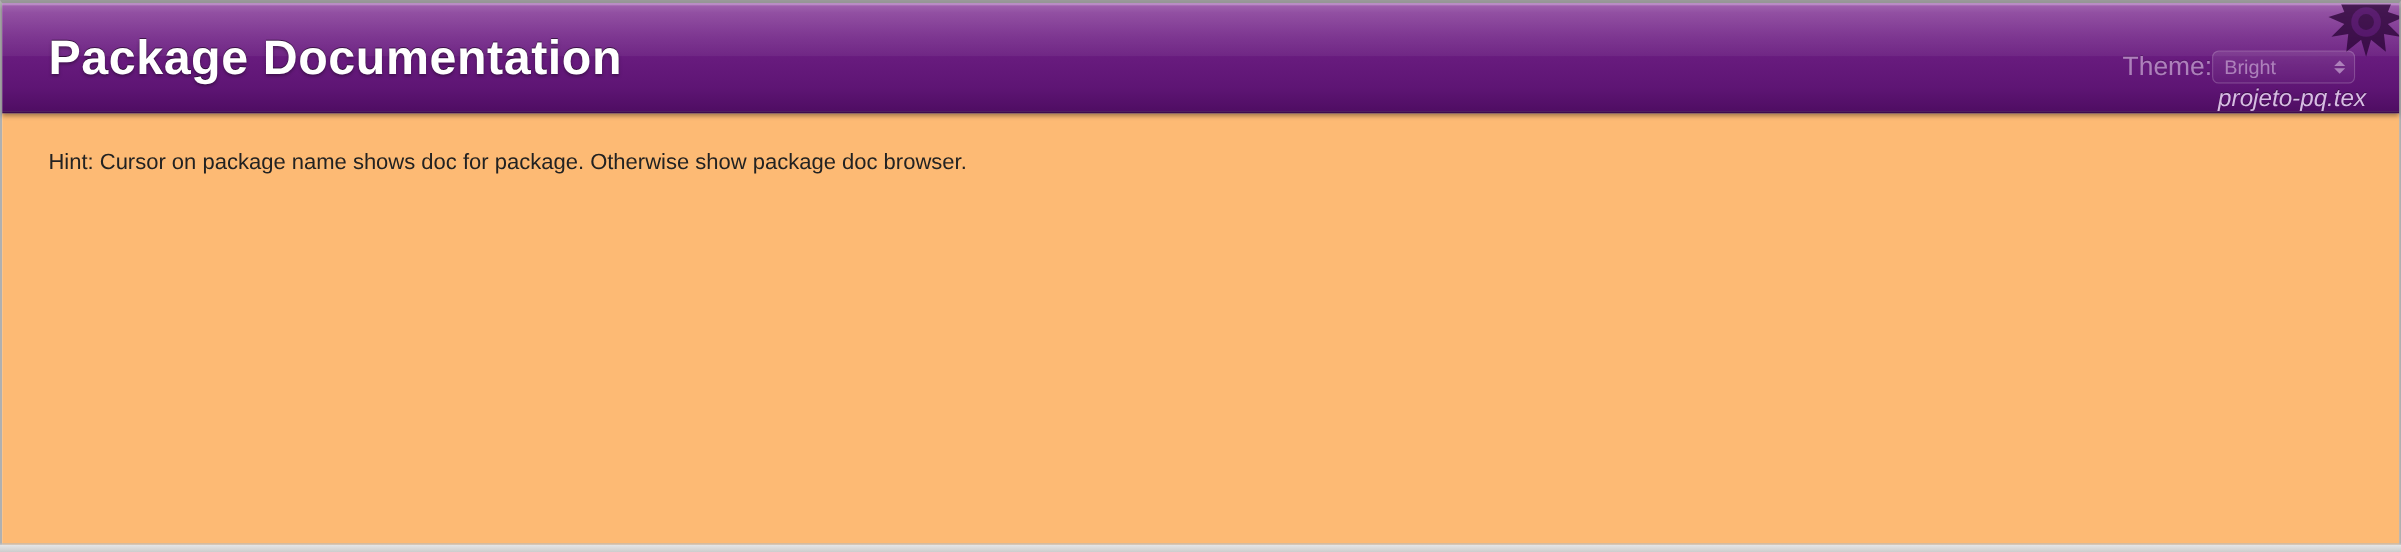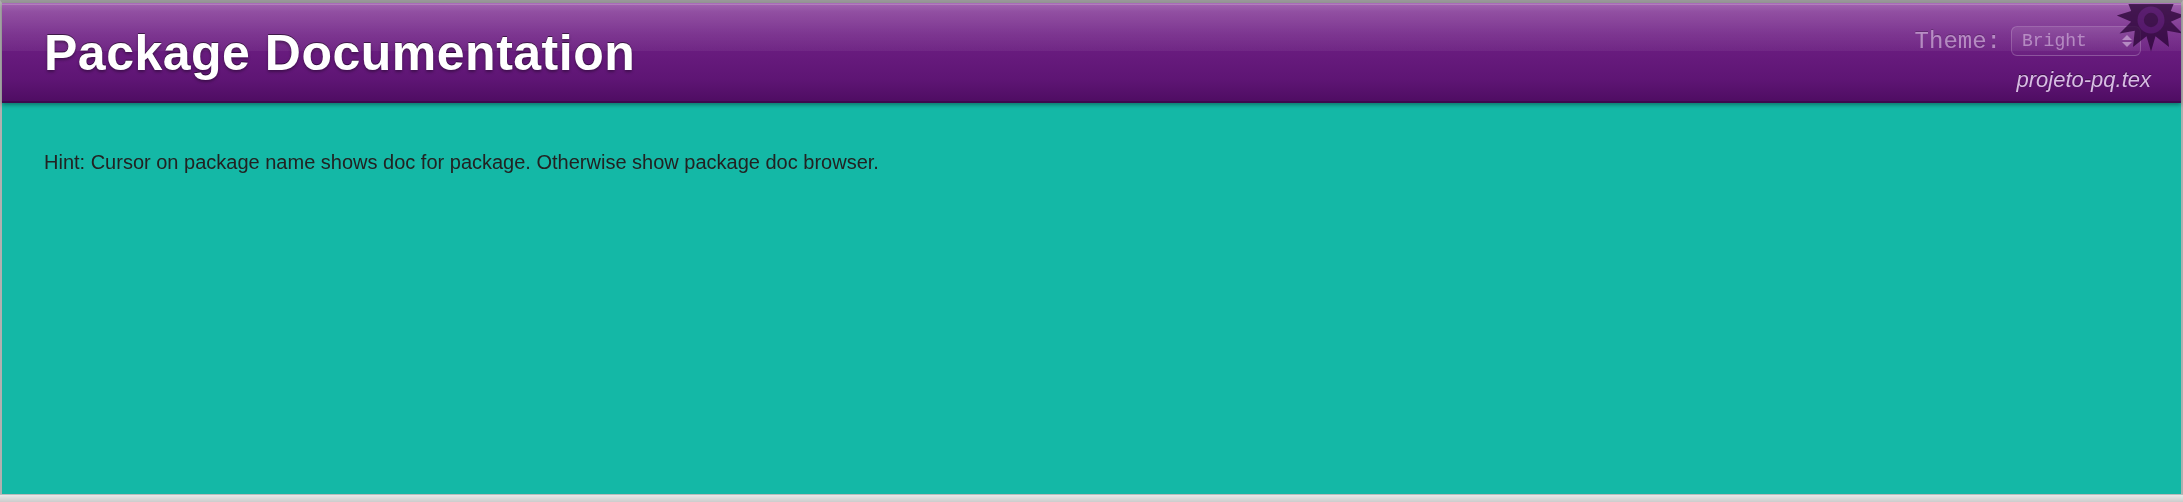--- a/index.html
+++ b/index.html
@@ -46,21 +46,21 @@
       right: 0;
       top: 0;
       height: 48%;
       background: linear-gradient(to bottom,
         rgba(255,255,255,0.20) 0%,
         rgba(255,255,255,0.05) 100%);
       pointer-events: none;
     }
     .header-title {
       color: #ffffff;
-      font-size: 50px;
+      font-size: 44px;
       font-weight: bold;
       letter-spacing: 0.5px;
       text-shadow: 0 -1px 0 rgba(0,0,0,0.5),
                    0 2px 3px rgba(0,0,0,0.35);
       position: relative;
       z-index: 1;
       text-align: right;
     }
     .header-right {
       position: absolute;
@@ -70,25 +70,23 @@
       display: flex;
       flex-direction: column;
       align-items: flex-end;
       justify-content: space-between;
       padding: 10px 0 8px 0;
       z-index: 2;
     }
     .theme-row {
       display: flex;
       align-items: center;
-      gap: 10px;
       opacity: 0.55;
       margin-right: 10px;
-      margin-top: 12px;
-      font-family: Liberation Mono, monospace;
+      margin-top: 32px;
     }
     .theme-label {
       color: #e9d6f0;
       font-size: 24px;
       text-shadow: 0 -1px 0 rgba(0,0,0,0.4);
     }
     .theme-select {
       height: 30px;
       width: 130px;
       border: 1px solid rgba(255,255,255,0.35);
@@ -126,22 +124,22 @@
       text-shadow: 0 -1px 0 rgba(0,0,0,0.4);
     }
     .gear-corner {
       position: absolute;
       right: -15px;
       top: -20px;
       z-index: 3;
       opacity: 0.85;
     }
     .content {
-      padding: 48px 42px;
-      background: #14b8a6;
+      padding: 34px 42px;
+      background: #fdba74;
       min-height: calc(100% - 100px);
     }
     .hint {
       font-size: 20px;
       color: #222;
       margin-bottom: 24px;
     }
     .message {
       font-size: 24px;
       color: #111;

